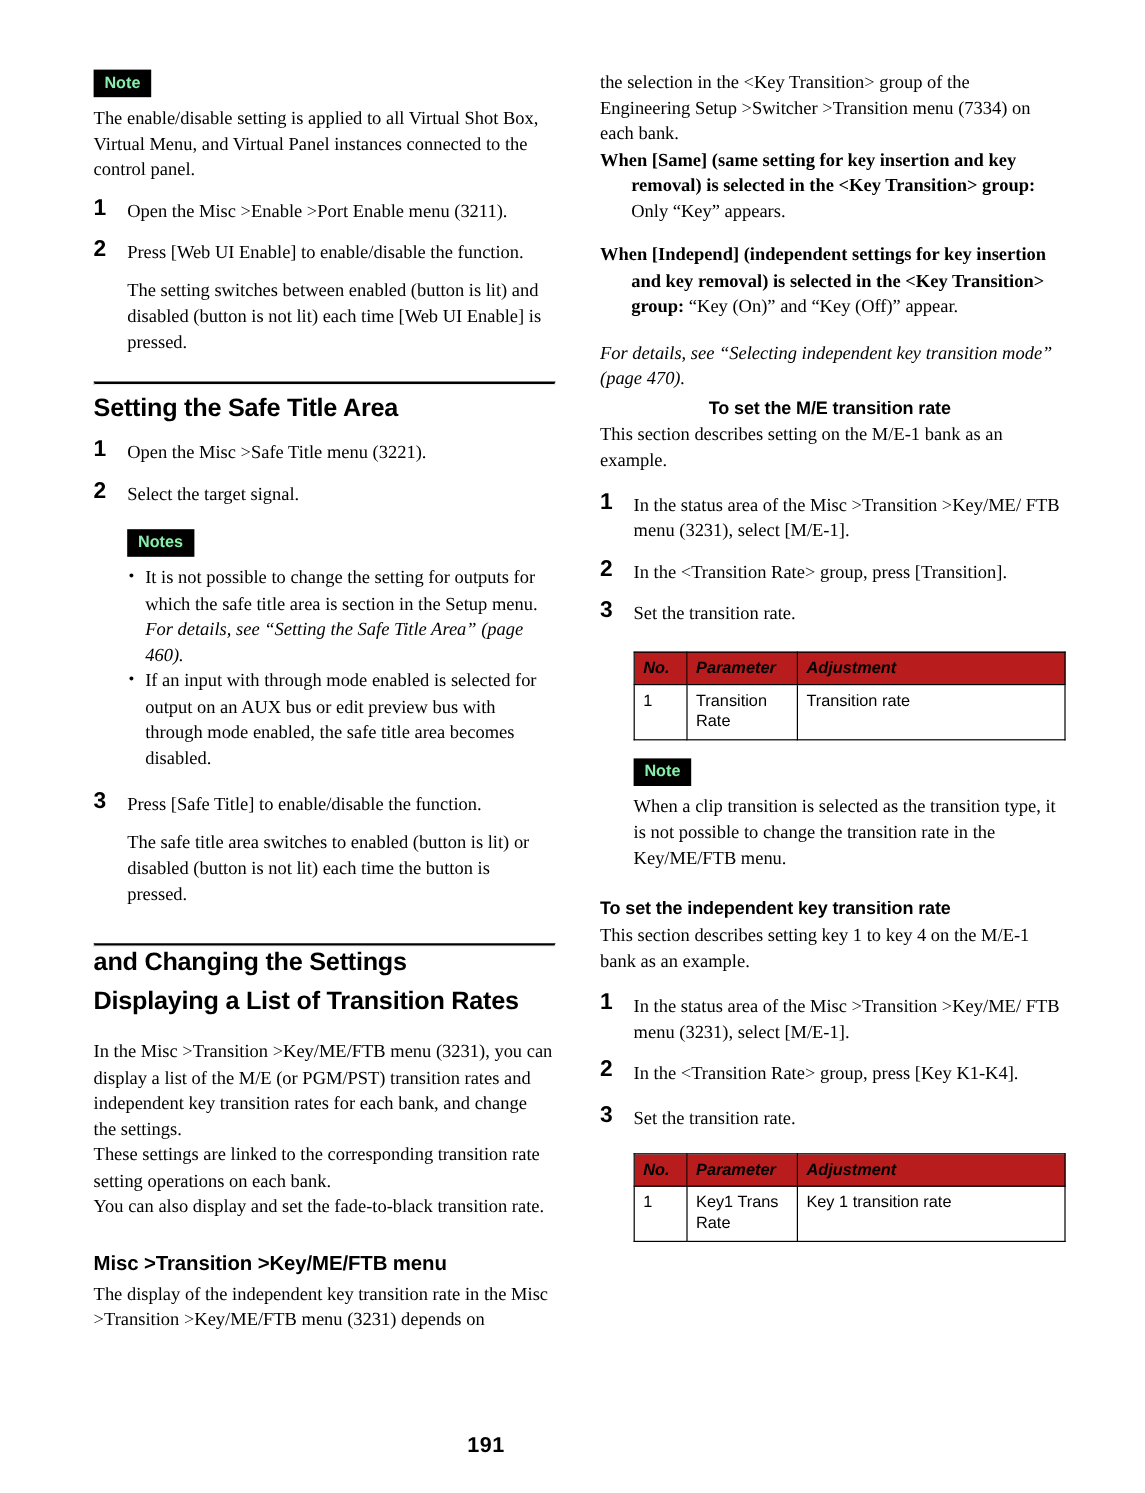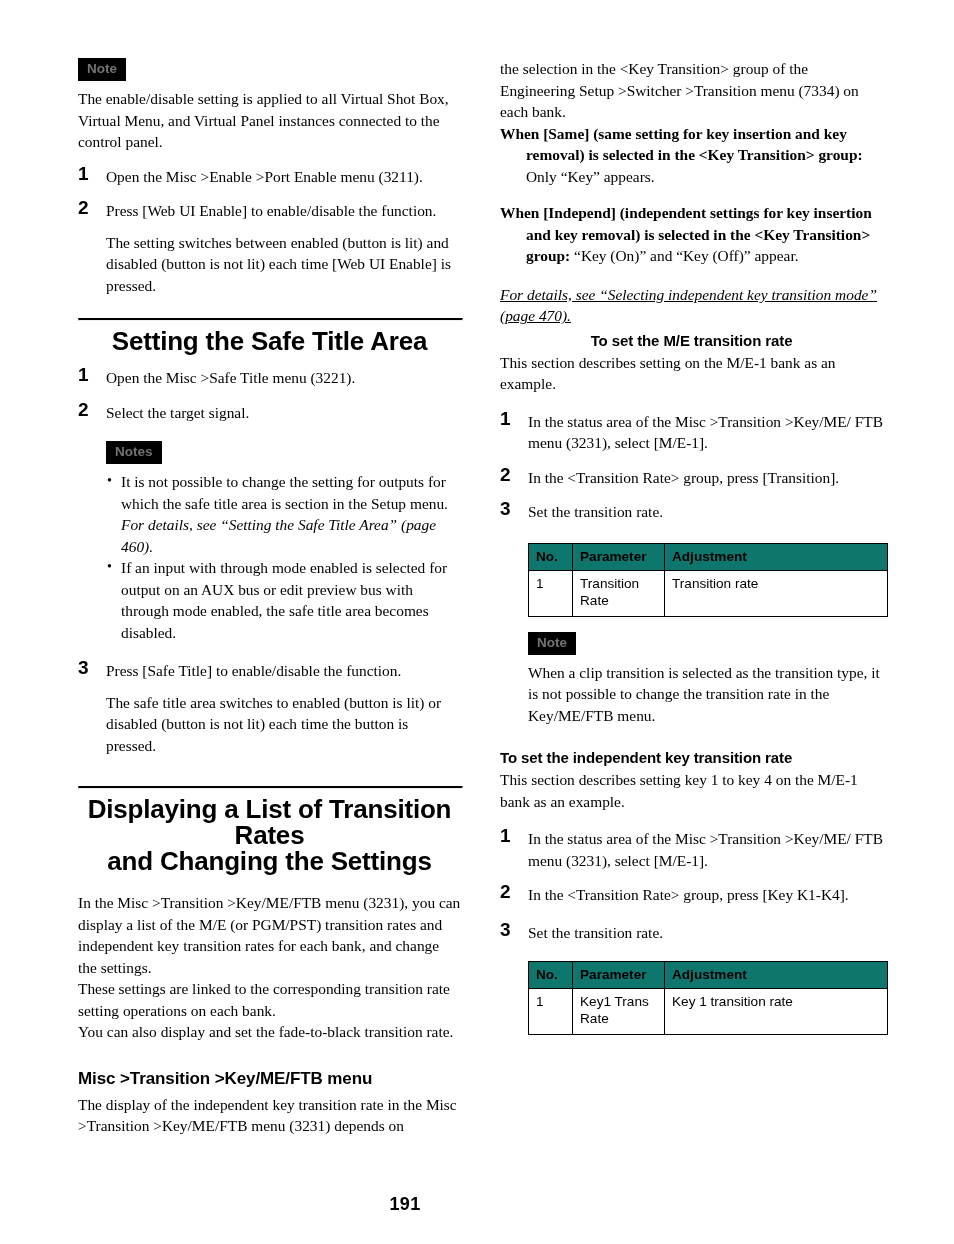--- a/index.html
+++ b/index.html
@@ -49,26 +49,25 @@
 
   
   .sec-rule {
     border-top: 2.2px solid #000;
     margin-top: 22px;
     margin-bottom: 0;
     width: 383px;
   }
   h1.sec-title {
     font-family: "Liberation Sans", "DejaVu Sans", sans-serif;
-    font-size: 26px;
+    font-size: 21px;
     font-weight: bold;
     line-height: 26px;
     letter-spacing: -0.2px;
     margin: 7px 0 0 0;
-    text-align: center;
   }
   h2.sub-title {
     font-family: "Liberation Sans", "DejaVu Sans", sans-serif;
     font-size: 17px;
     font-weight: bold;
     line-height: 22px;
     letter-spacing: -0.1px;
     margin: 0;
   }
   h3.sub-sub-title {
@@ -105,21 +104,21 @@
     margin-top: 10px;
     font-family: "Liberation Serif", "DejaVu Serif", serif;
     font-size: 15.4px;
     line-height: 21.5px;
   }
 
   
   .note-tag {
     display: inline-block;
     background: #000000;
-    color: #737373;
+    color: #86efac;
     font-family: "Liberation Sans", "DejaVu Sans", sans-serif;
     font-size: 13.5px;
     font-weight: bold;
     line-height: 16px;
     padding: 3px 9px 4px 9px;
   }
   .note-block { margin-top: 18px; }
   .note-block .note-text {
     margin-top: 7px;
   }
@@ -170,22 +169,23 @@
     table-layout: fixed;
   }
   table.param-table th,
   table.param-table td {
     border: 1.3px solid #000000;
     padding: 4px 6px 5px 7px;
     text-align: left;
     vertical-align: top;
   }
   table.param-table thead th {
-    background: #0f766e;
-    font-weight: bold;
+    background: #b91c1c;
+    font-weight: bold;
+    font-style: italic;
   }
   table.param-table tbody td {
     background: #ffffff;
     font-weight: normal;
     height: 36px;
   }
   table.param-table col.c-no    { width: 44px; }
   table.param-table col.c-param { width: 92px; }
   table.param-table col.c-adj   { width: 223px; }
 
@@ -252,41 +252,41 @@
       </ul>
     </div>
 
     <div class="step" style="margin-top:17px;">
       <span class="step-num">3</span>
       <div class="step-body">Press [Safe Title] to enable/disable the function.</div>
     </div>
     <div class="step-extra">The safe title area switches to enabled (button is lit) or disabled (button is not lit) each time the button is pressed.</div>
 
     <hr class="sec-rule" style="margin-top:30px;">
+    <h1 class="sec-title" style="margin-top:0;">and Changing the Settings</h1>
     <h1 class="sec-title">Displaying a List of Transition Rates</h1>
-    <h1 class="sec-title" style="margin-top:0;">and Changing the Settings</h1>
 
     <p class="body-text p-gap-lg">In the Misc &gt;Transition &gt;Key/ME/FTB menu (3231), you can display a list of the M/E (or PGM/PST) transition rates and independent key transition rates for each bank, and change the settings.</p>
     <p class="body-text p-tight">These settings are linked to the corresponding transition rate setting operations on each bank.</p>
     <p class="body-text p-tight">You can also display and set the fade-to-black transition rate.</p>
 
     <h2 class="sub-title" style="margin-top:25px;">Misc &gt;Transition &gt;Key/ME/FTB menu</h2>
     <p class="body-text" style="margin-top:4px;">The display of the independent key transition rate in the Misc &gt;Transition &gt;Key/ME/FTB menu (3231) depends on</p>
 
   </div>
 
   <div class="col col-right">
 
     <p class="body-text">the selection in the &lt;Key Transition&gt; group of the Engineering Setup &gt;Switcher &gt;Transition menu (7334) on each bank.</p>
 
     <p class="hang p-tight"><span class="bold">When [Same] (same setting for key insertion and key removal) is selected in the &lt;Key Transition&gt; group:</span><span> Only “Key” appears.</span></p>
 
     <p class="hang p-tight"><span class="bold">When [Independ] (independent settings for key insertion and key removal) is selected in the &lt;Key Transition&gt; group:</span><span> “Key (On)” and “Key (Off)” appear.</span></p>
 
-    <p class="body-text italic" style="margin-top:17px;text-decoration:underline;">For details, see “Selecting independent key transition mode” (page 470).</p>
+    <p class="body-text italic" style="margin-top:17px;">For details, see “Selecting independent key transition mode” (page 470).</p>
 
 
     <h3 class="sub-sub-title" style="margin-top:4px;text-align:center;">To set the M/E transition rate</h3>
     <p class="body-text" style="margin-top:1px;">This section describes setting on the M/E-1 bank as an example.</p>
 
     <div class="step" style="margin-top:16px;">
       <span class="step-num">1</span>
       <div class="step-body">In the status area of the Misc &gt;Transition &gt;Key/ME/ FTB menu (3231), select [M/E-1].</div>
     </div>
 

